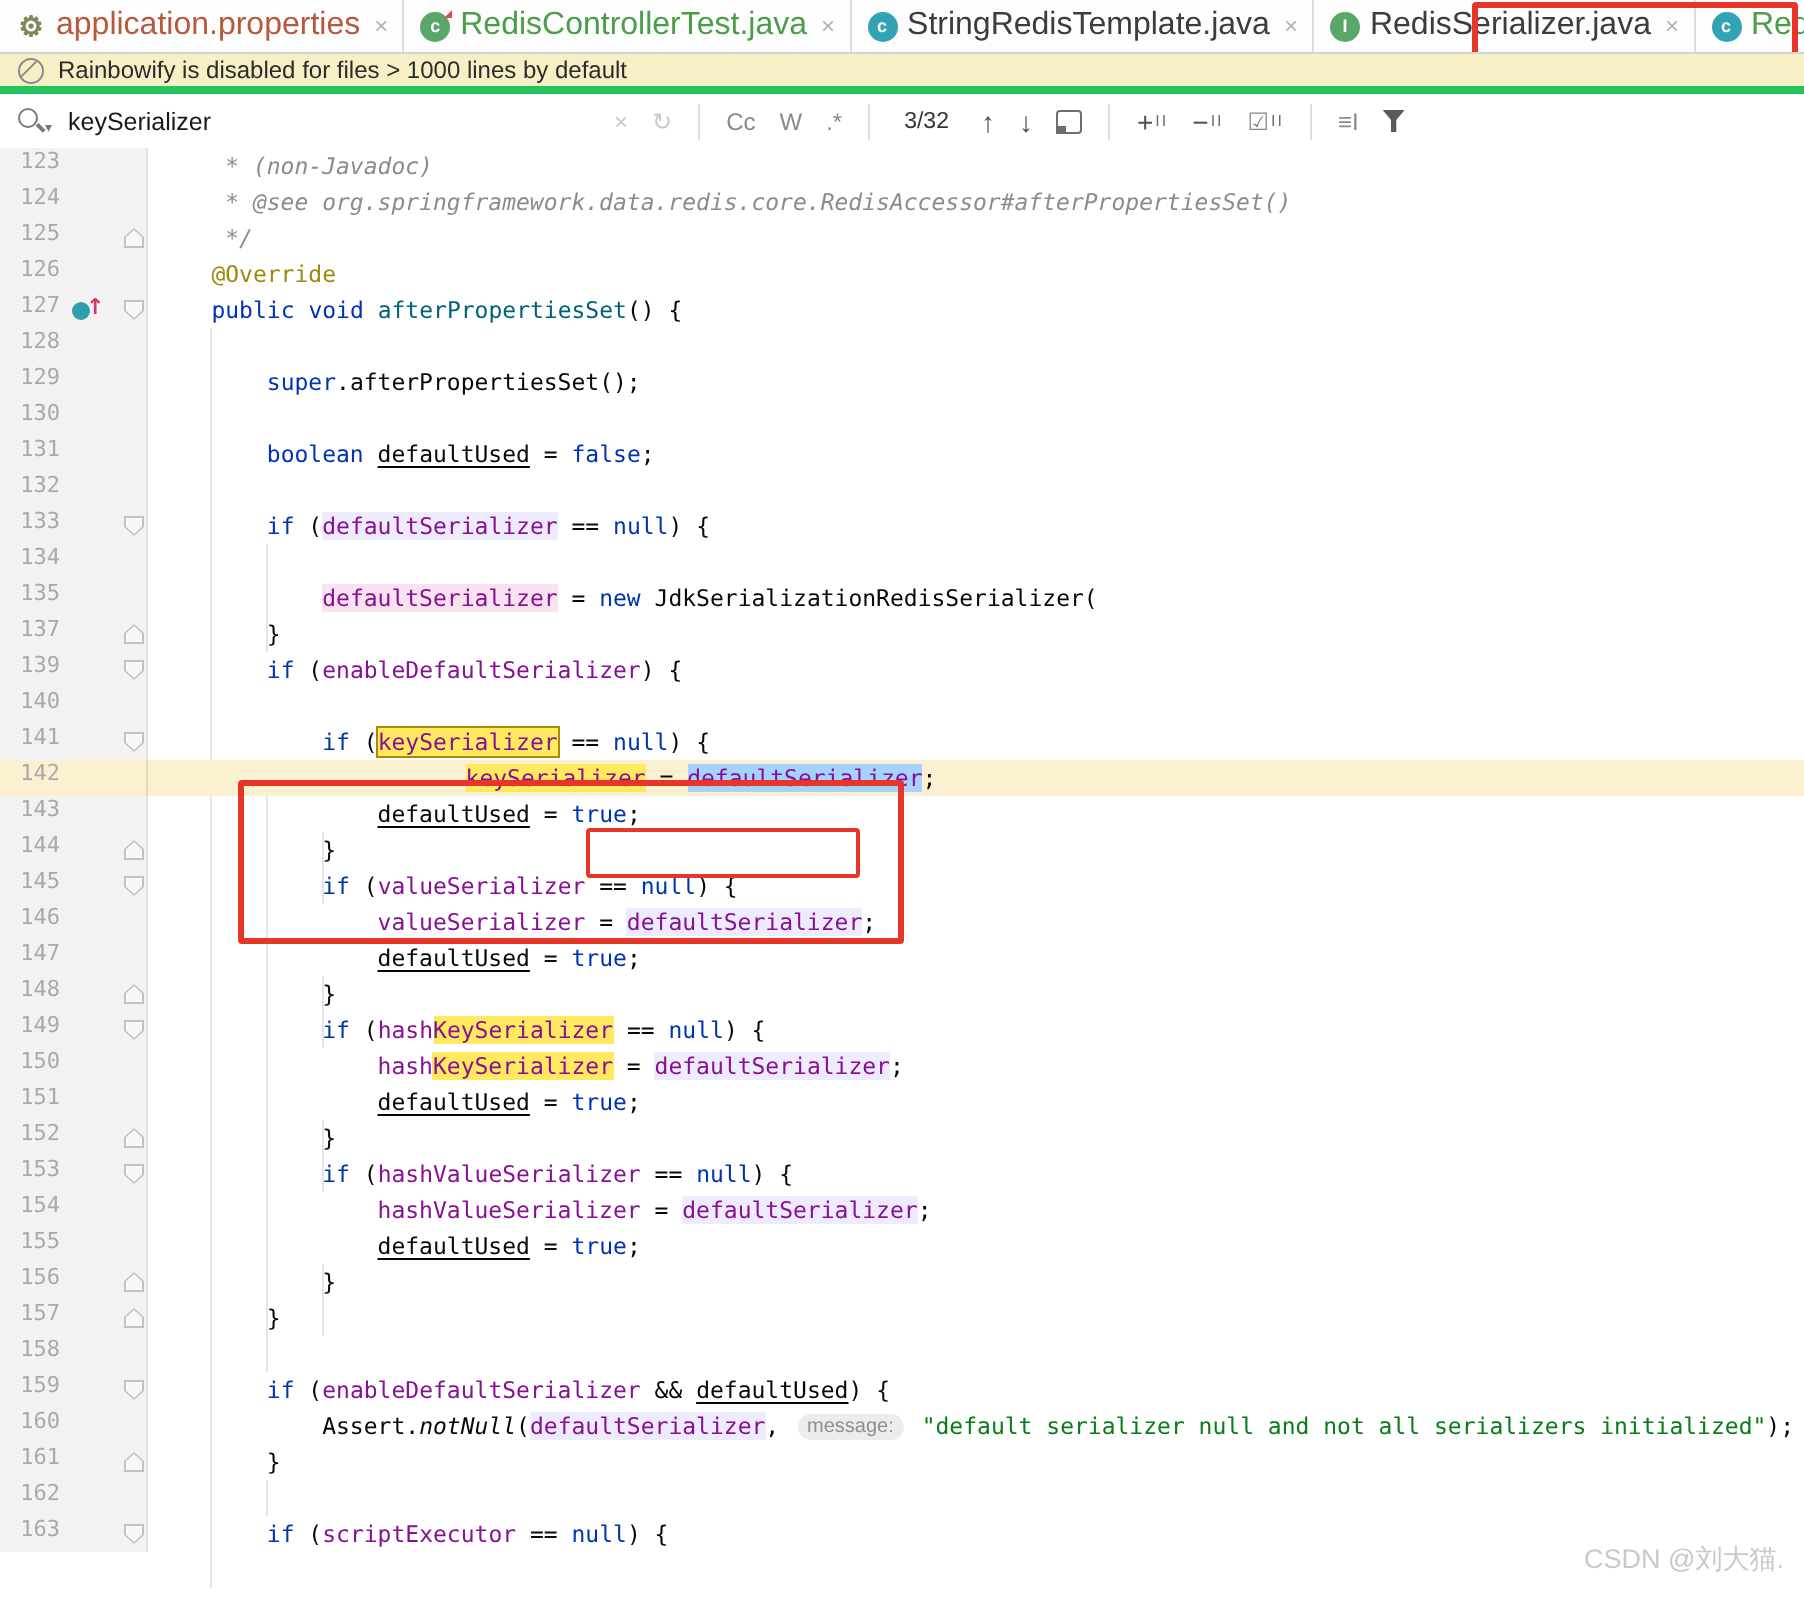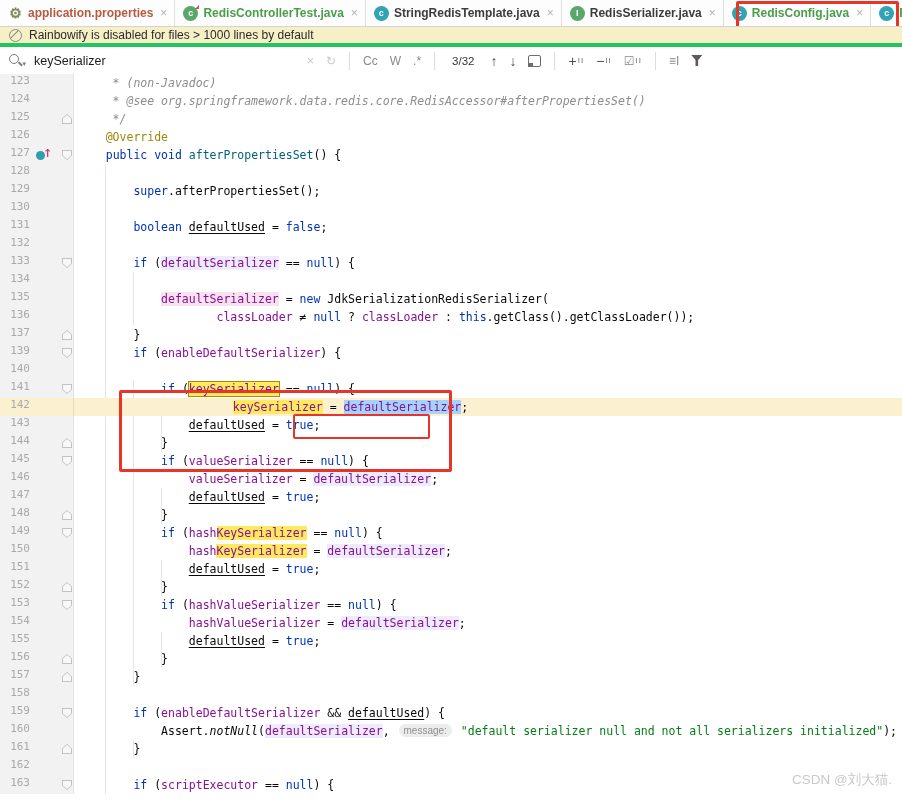--- a/index.html
+++ b/index.html
@@ -5,21 +5,21 @@
   html,body{margin:0;padding:0;background:#ddd;}
   .screen{position:relative;width:902px;height:800px;background:#fff;overflow:hidden;
           font-family:"Liberation Sans",sans-serif;}
 
   
   .tabbar{position:absolute;left:0;top:0;width:902px;height:26px;background:#fdfdfd;
           border-bottom:1px solid #d4d4d4;display:flex;align-items:stretch;overflow:hidden;}
   .tab{display:flex;align-items:center;gap:5px;padding:0 7px 0 8px;border-right:1px solid #dedede;
        background:#fdfdfd;cursor:default;white-space:nowrap;}
   .tab.active{background:#ffffff;}
-  .tab-label{font-size:12px;font-weight:bold;}
+  .tab-label{font-size:16px;}
   .tab-close{color:#b3b3b3;font-size:12px;margin-left:2px;}
   .ficon{width:15px;height:15px;border-radius:50%;display:inline-flex;align-items:center;justify-content:center;
          font:700 9px "Liberation Sans",sans-serif;color:#fff;flex:none;position:relative;}
   .ficon.kind-class{background:#31a3b4;}
   .ficon.kind-interface{background:#59a869;}
   .ficon.kind-test-class{background:#59a869;}
   .ficon.kind-test-class::after{content:"";position:absolute;right:-1px;top:-1px;width:0;height:0;
          border-left:4px solid transparent;border-top:4px solid #d64f4f;transform:rotate(90deg);}
   .ficon.kind-properties{background:transparent;color:#7d8a57;font-size:14px;}
   .anno{position:absolute;border:3px solid var(--annotation_red);border-radius:2px;pointer-events:none;z-index:30;}
@@ -266,26 +266,20 @@
           <div class="codeln"></div>
         </div>
         <div class="row">
           <div class="gut">
             <span class="num">135</span>
           </div>
           <div class="codeln"><span class="tk-pln">            </span><span class="tk-fld hl-w">defaultSerializer</span><span class="tk-pln"> = </span><span class="tk-kw">new</span><span class="tk-pln"> JdkSerializationRedisSerializer(</span></div>
         </div>
         <div class="row">
           <div class="gut">
-            <span class="num">136</span>
-          </div>
-          <div class="codeln"><span class="tk-pln">                    </span><span class="tk-fld">classLoader</span><span class="tk-pln"> ≠ </span><span class="tk-kw">null</span><span class="tk-pln"> ? </span><span class="tk-fld">classLoader</span><span class="tk-pln"> : </span><span class="tk-kw">this</span><span class="tk-pln">.getClass().getClassLoader());</span></div>
-        </div>
-        <div class="row">
-          <div class="gut">
             <span class="num">137</span>
             <span class="fold end">
               <span class="o"></span>
               <span class="i"></span>
             </span>
           </div>
           <div class="codeln"><span class="tk-pln">        }</span></div>
         </div>
         <div class="row">
           <div class="gut">

